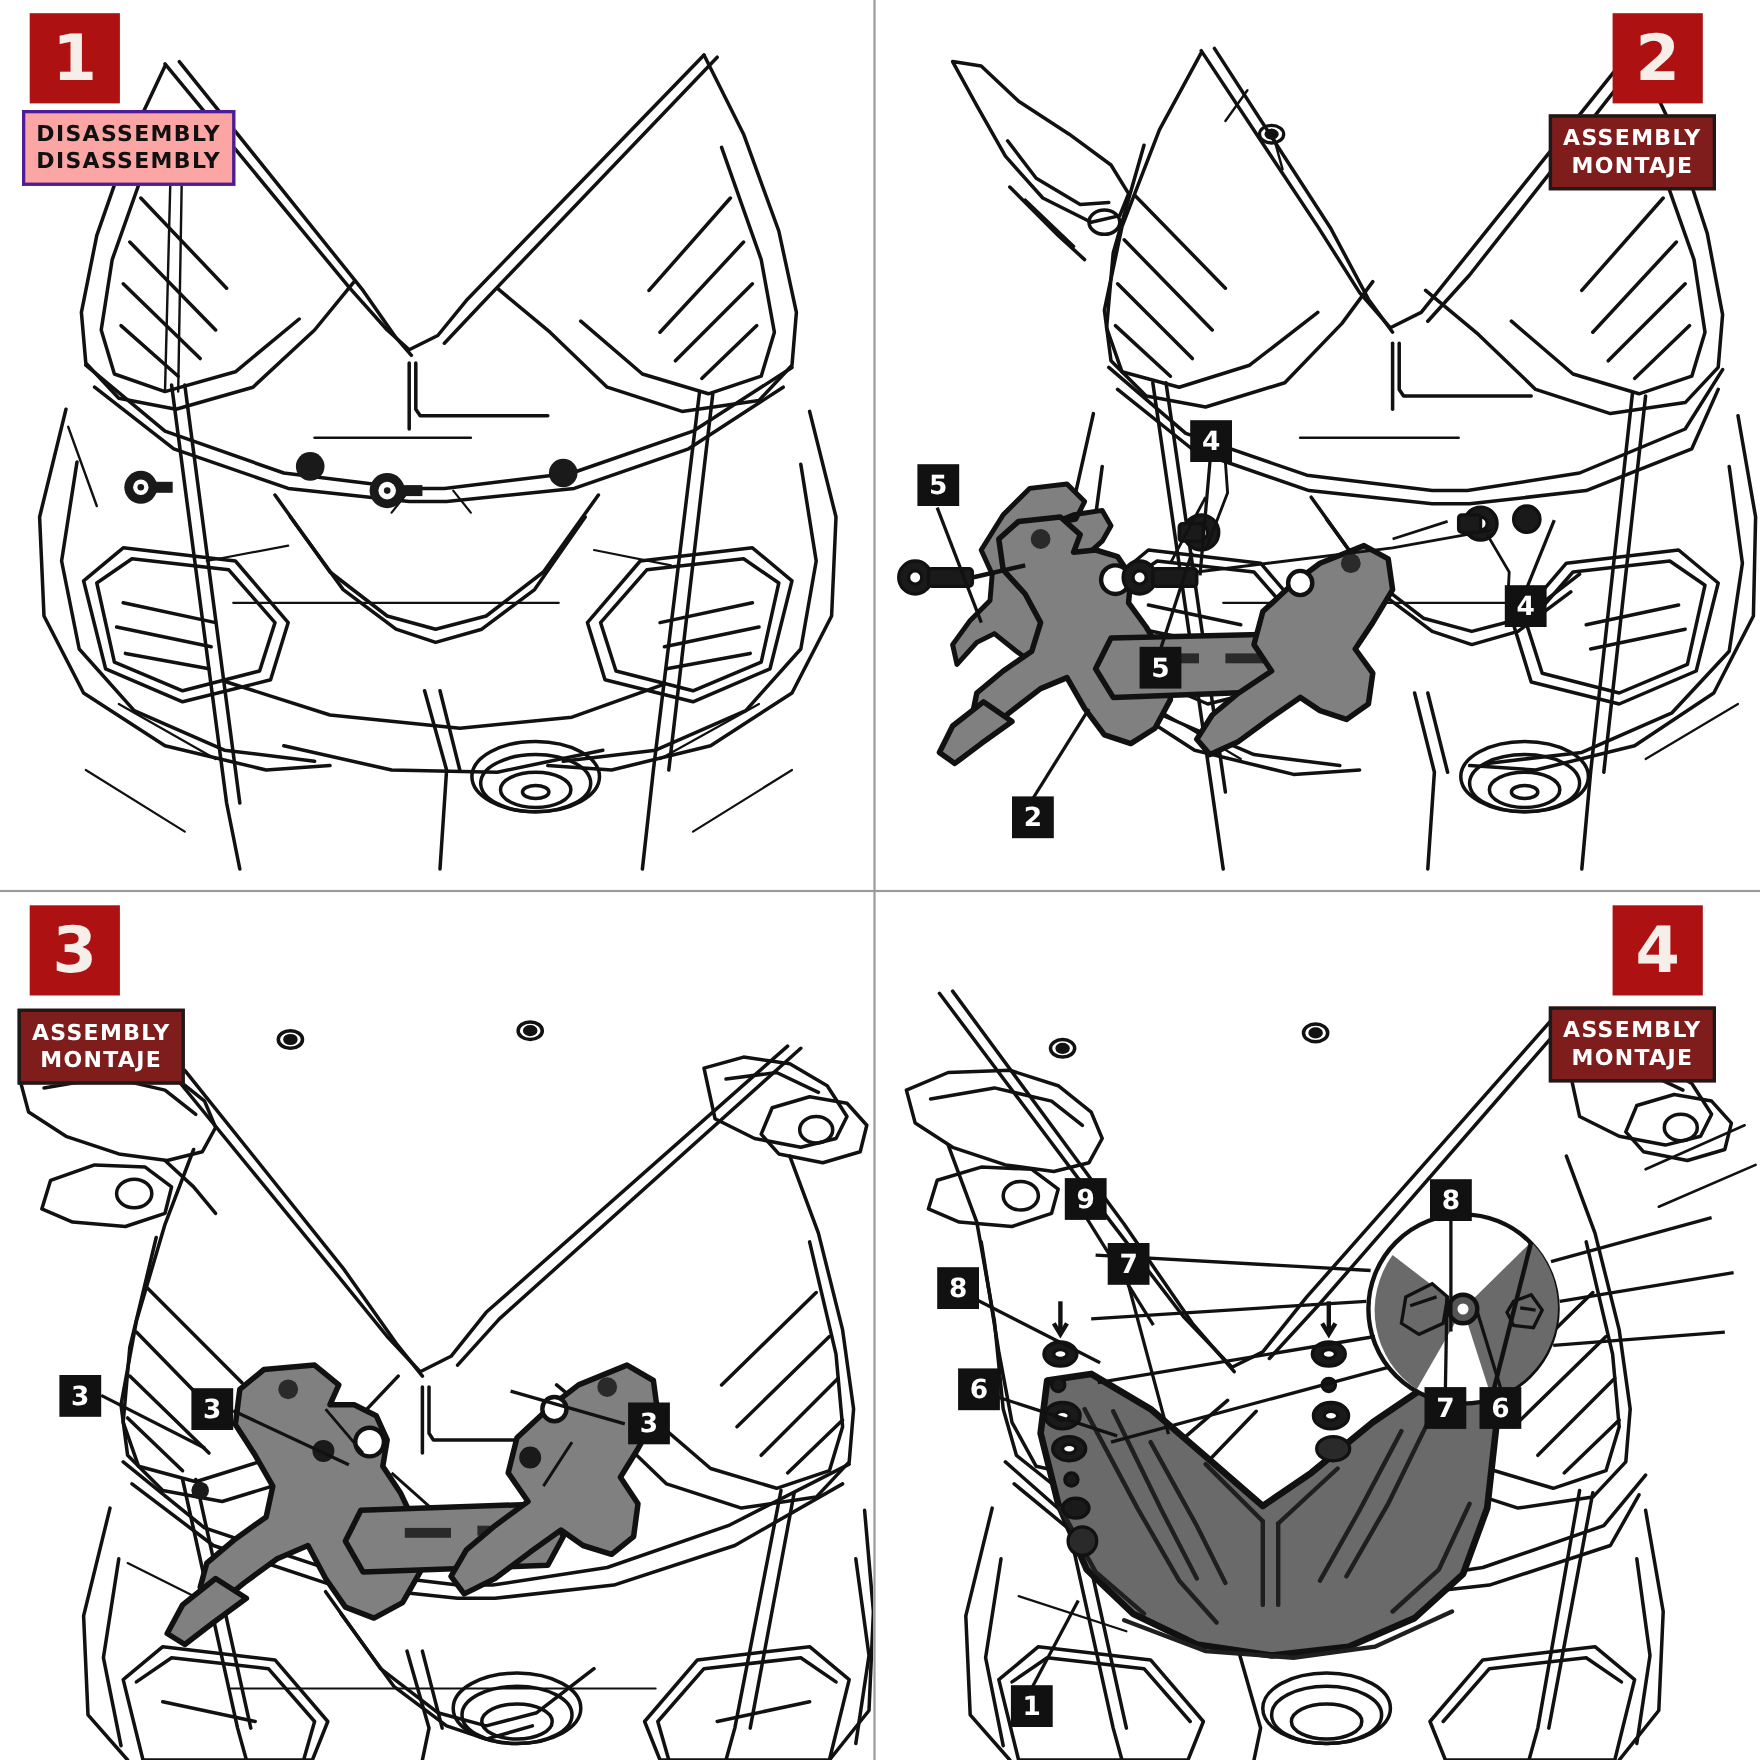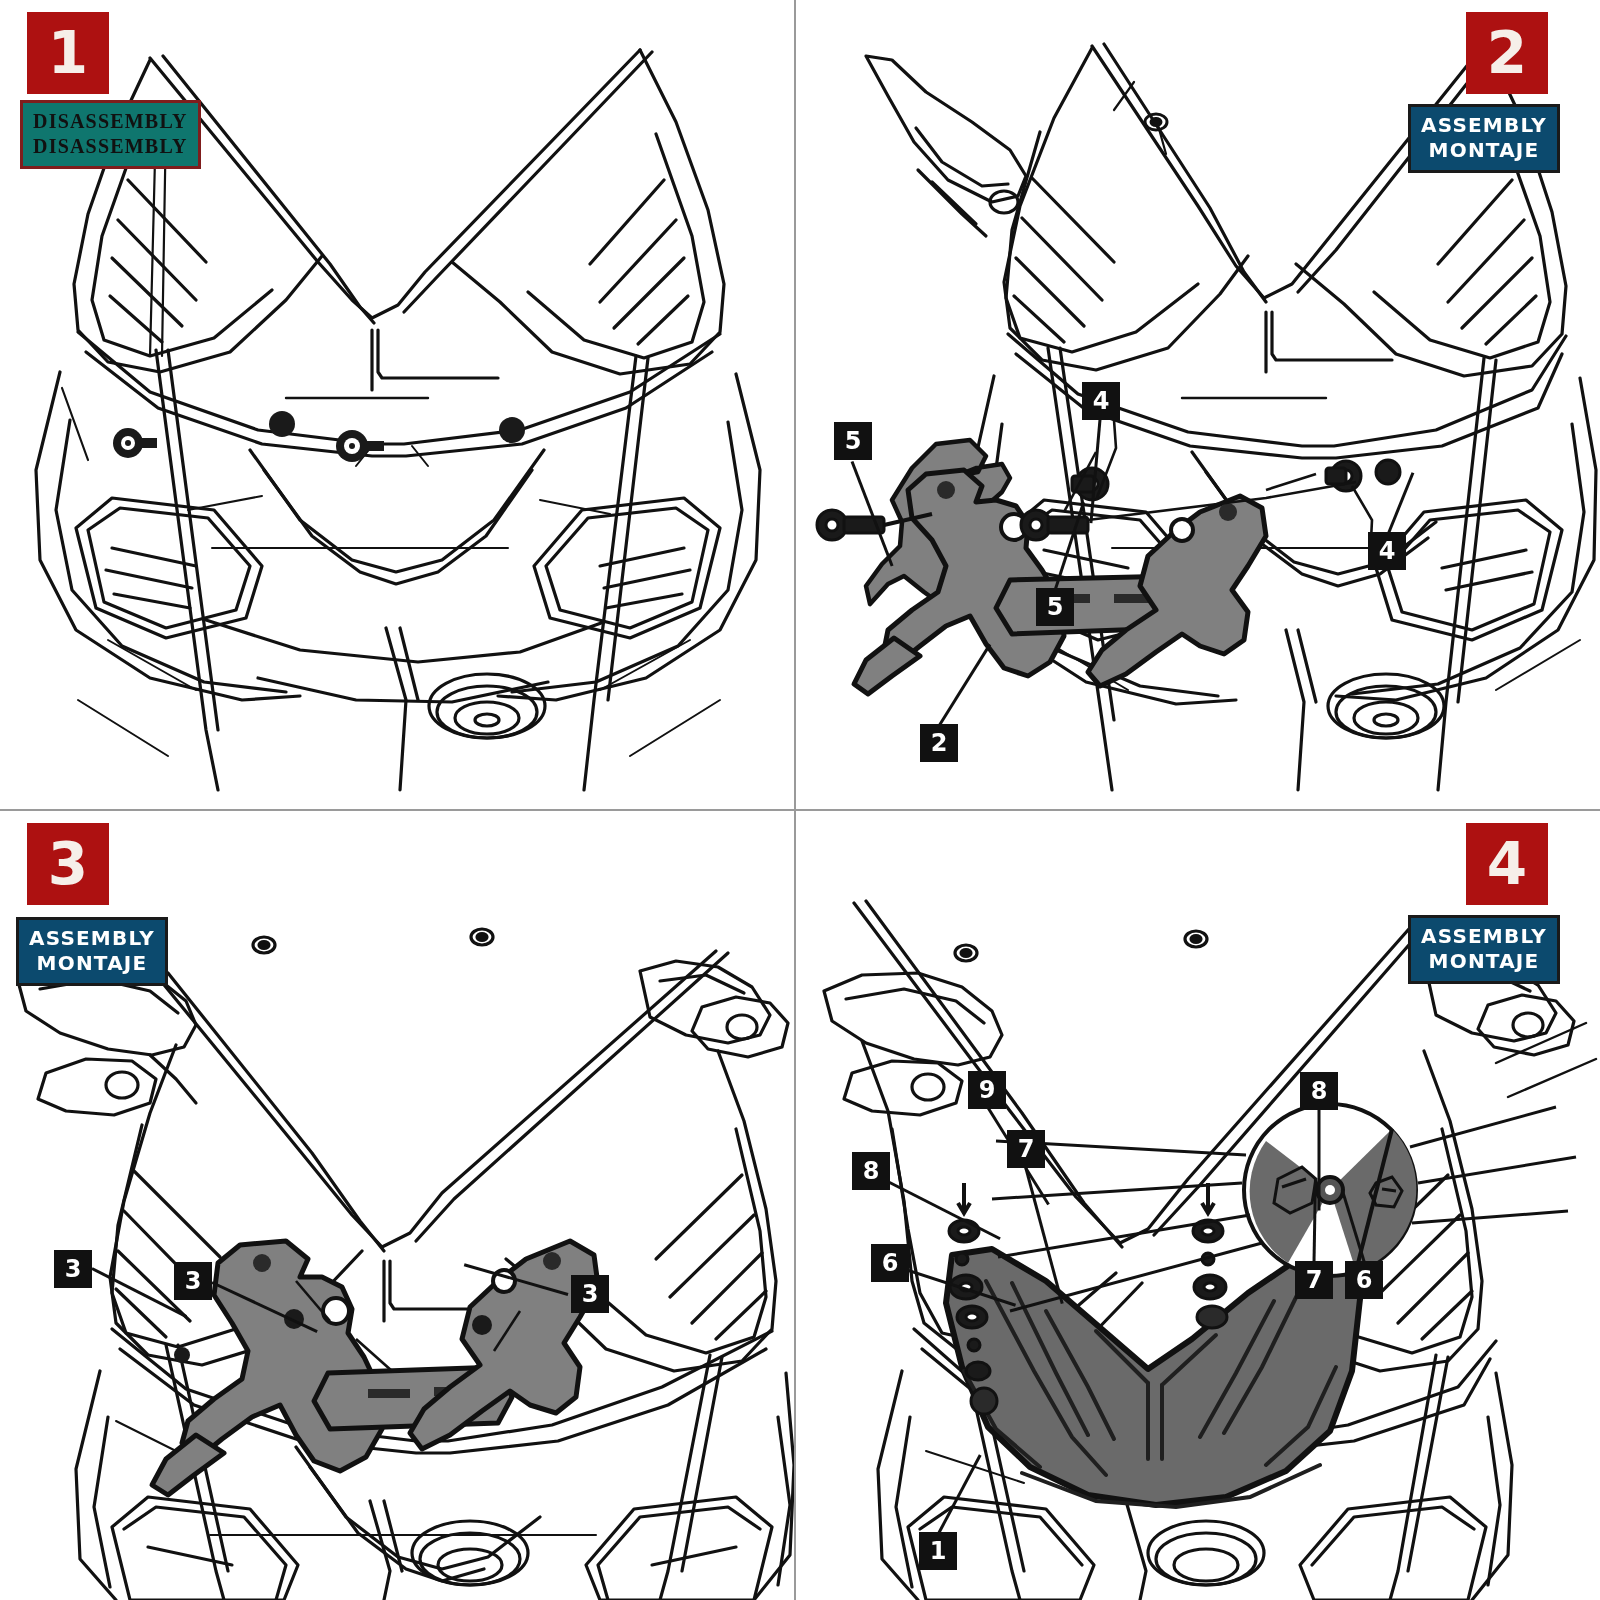--- a/index.html
+++ b/index.html
@@ -27,22 +27,22 @@
     color:#f6efe9;font-size:58px;font-weight:bold;line-height:82px;
     text-align:center;letter-spacing:0;z-index:30;
     font-family:"DejaVu Sans",sans-serif;
   }
   
   .action-label{
     position:absolute;z-index:31;padding:6px 10px 7px 10px;
     font-size:20px;font-weight:bold;line-height:25px;letter-spacing:1.2px;
     font-family:"DejaVu Sans",sans-serif;text-align:center;white-space:nowrap;
   }
-  .action-label.light{background:#0f766e;color:#111111;border:3px solid #7f1d1d;font-family:Liberation Serif, serif;}
-  .action-label.dark{background:#0c4a6e;color:#ffffff;border:3px solid #1a1a1a;}
+  .action-label.light{background:#fca5a5;color:#111111;border:3px solid #4c1d95;}
+  .action-label.dark{background:#7f1d1d;color:#ffffff;border:3px solid #1a1a1a;}
   .action-label span{display:block;}
 
   
   .callout{
     position:absolute;z-index:25;width:38px;height:38px;background:#111111;
     color:#ffffff;font-size:24px;font-weight:bold;line-height:38px;text-align:center;
     font-family:"DejaVu Sans",sans-serif;
   }
   .leader{position:absolute;z-index:24;background:#111111;transform-origin:0 50%;height:3px;}
 </style>

